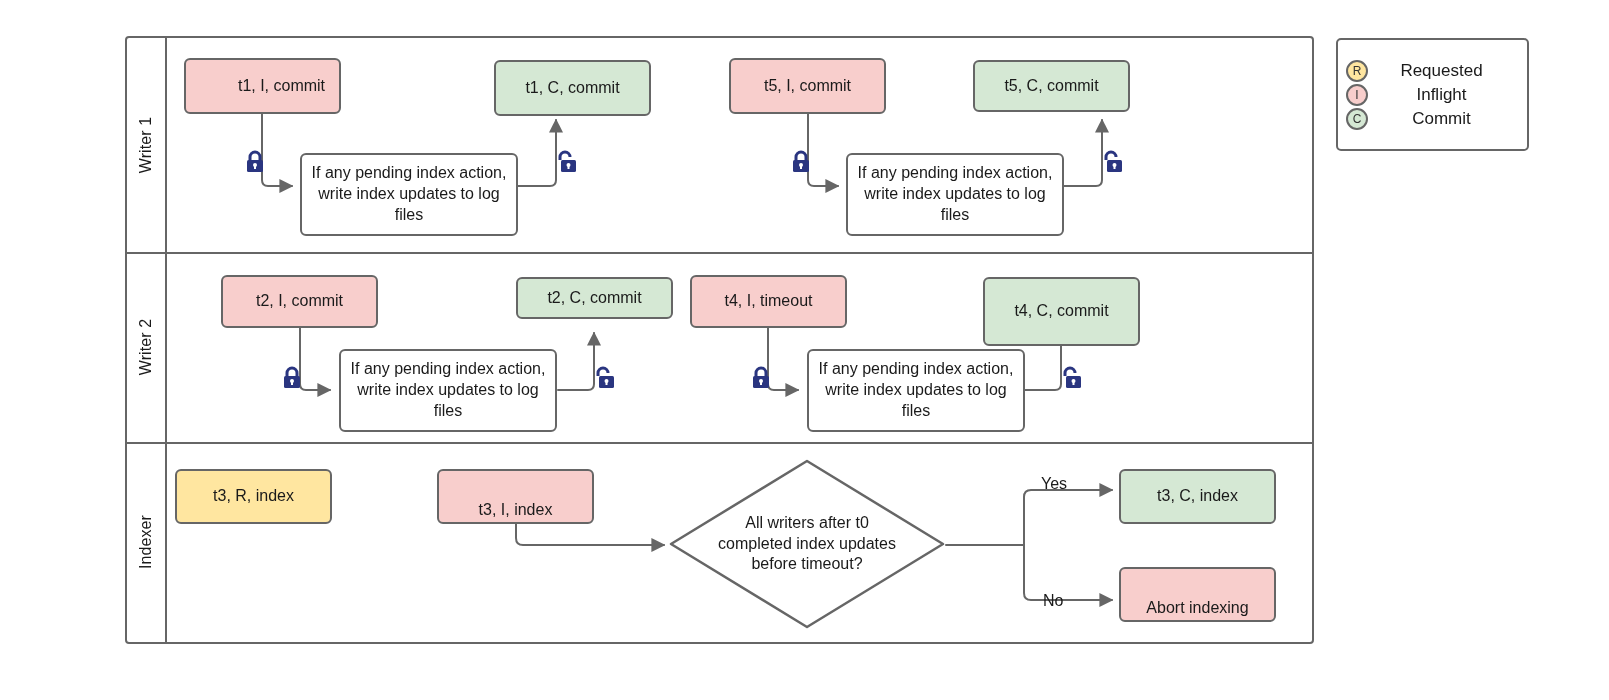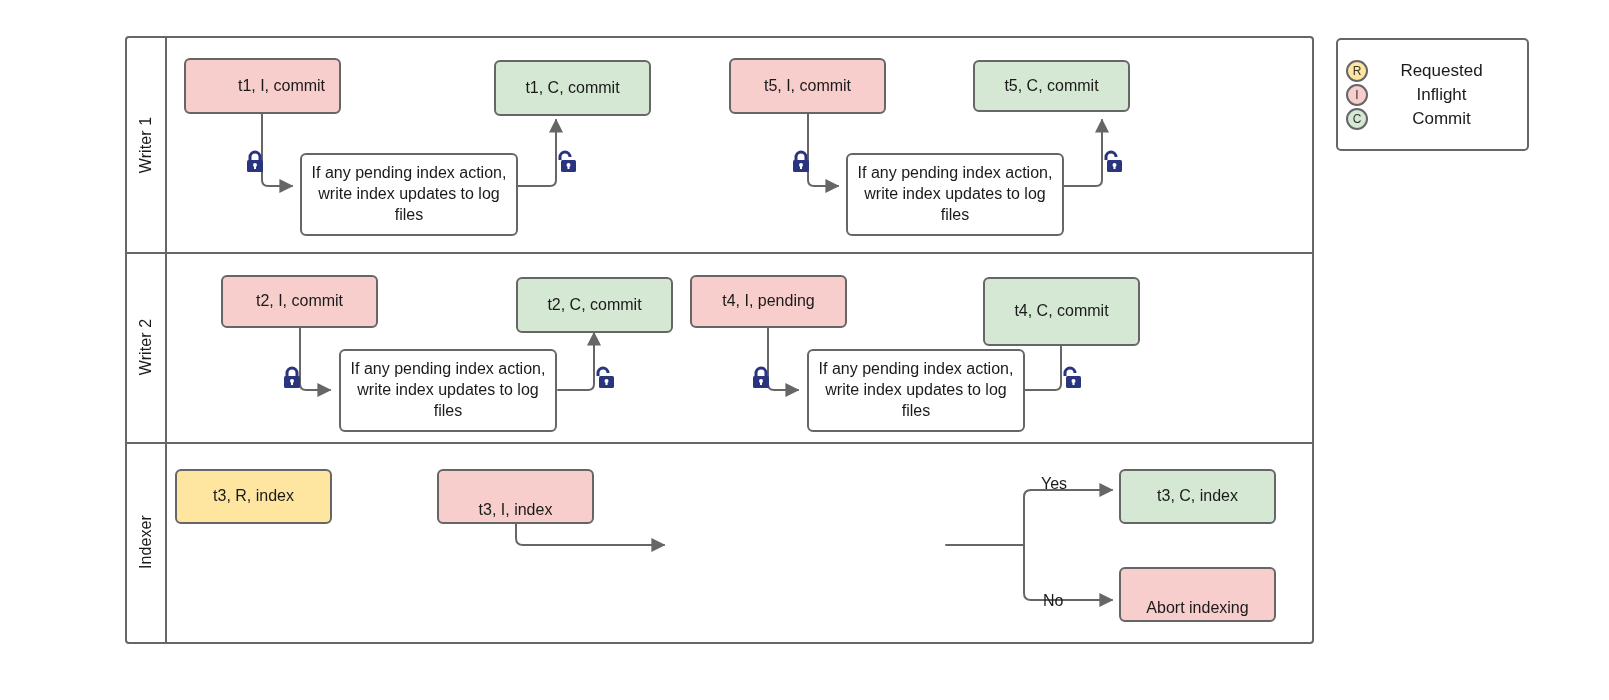--- a/index.html
+++ b/index.html
@@ -158,26 +158,26 @@
   </div>
 
   <div class="node white multiline" style="left:846px;top:153px;width:218px;height:83px;">
     <span>If any pending index action, write index updates to log files</span>
   </div>
 
   <div class="node pink" style="left:221px;top:275px;width:157px;height:53px;">
     <span>t2, I, commit</span>
   </div>
 
-  <div class="node green" style="left:516px;top:277px;width:157px;height:56px;">
+  <div class="node green" style="left:516px;top:277px;width:157px;height:42px;">
     <span>t2, C, commit</span>
   </div>
 
   <div class="node pink" style="left:690px;top:275px;width:157px;height:53px;">
-    <span>t4, I, pending</span>
+    <span>t4, I, timeout</span>
   </div>
 
   <div class="node green" style="left:983px;top:277px;width:157px;height:69px;">
     <span>t4, C, commit</span>
   </div>
 
   <div class="node white multiline" style="left:339px;top:349px;width:218px;height:83px;">
     <span>If any pending index action, write index updates to log files</span>
   </div>
 
@@ -186,20 +186,32 @@
   </div>
 
   <div class="node yellow" style="left:175px;top:469px;width:157px;height:55px;">
     <span>t3, R, index</span>
   </div>
 
   <div class="node pink" style="left:437px;top:469px;width:157px;height:55px;align-items:flex-end;">
     <span>t3, I, index</span>
   </div>
 
+  <div class="diamond-wrap" style="left:668px;top:458px;width:278px;height:172px;">
+    <svg width="278" height="172" viewBox="0 0 278 172">
+      <path d="M 139 3 L 275 86 L 139 169 L 3 86 Z" fill="#ffffff" stroke="#666666" stroke-width="2.5" stroke-linejoin="round"></path>
+    </svg>
+    <div class="diamond-text">
+      <div>
+        <span>All writers after t0</span>
+        <span>completed index updates</span>
+        <span>before timeout?</span>
+      </div>
+    </div>
+  </div>
 
   <div class="node green" style="left:1119px;top:469px;width:157px;height:55px;">
     <span>t3, C, index</span>
   </div>
 
   <div class="node pink" style="left:1119px;top:567px;width:157px;height:55px;align-items:flex-end;">
     <span>Abort indexing</span>
   </div>
 
   <div class="edge-label" style="left:1041px;top:475px;">Yes</div>

